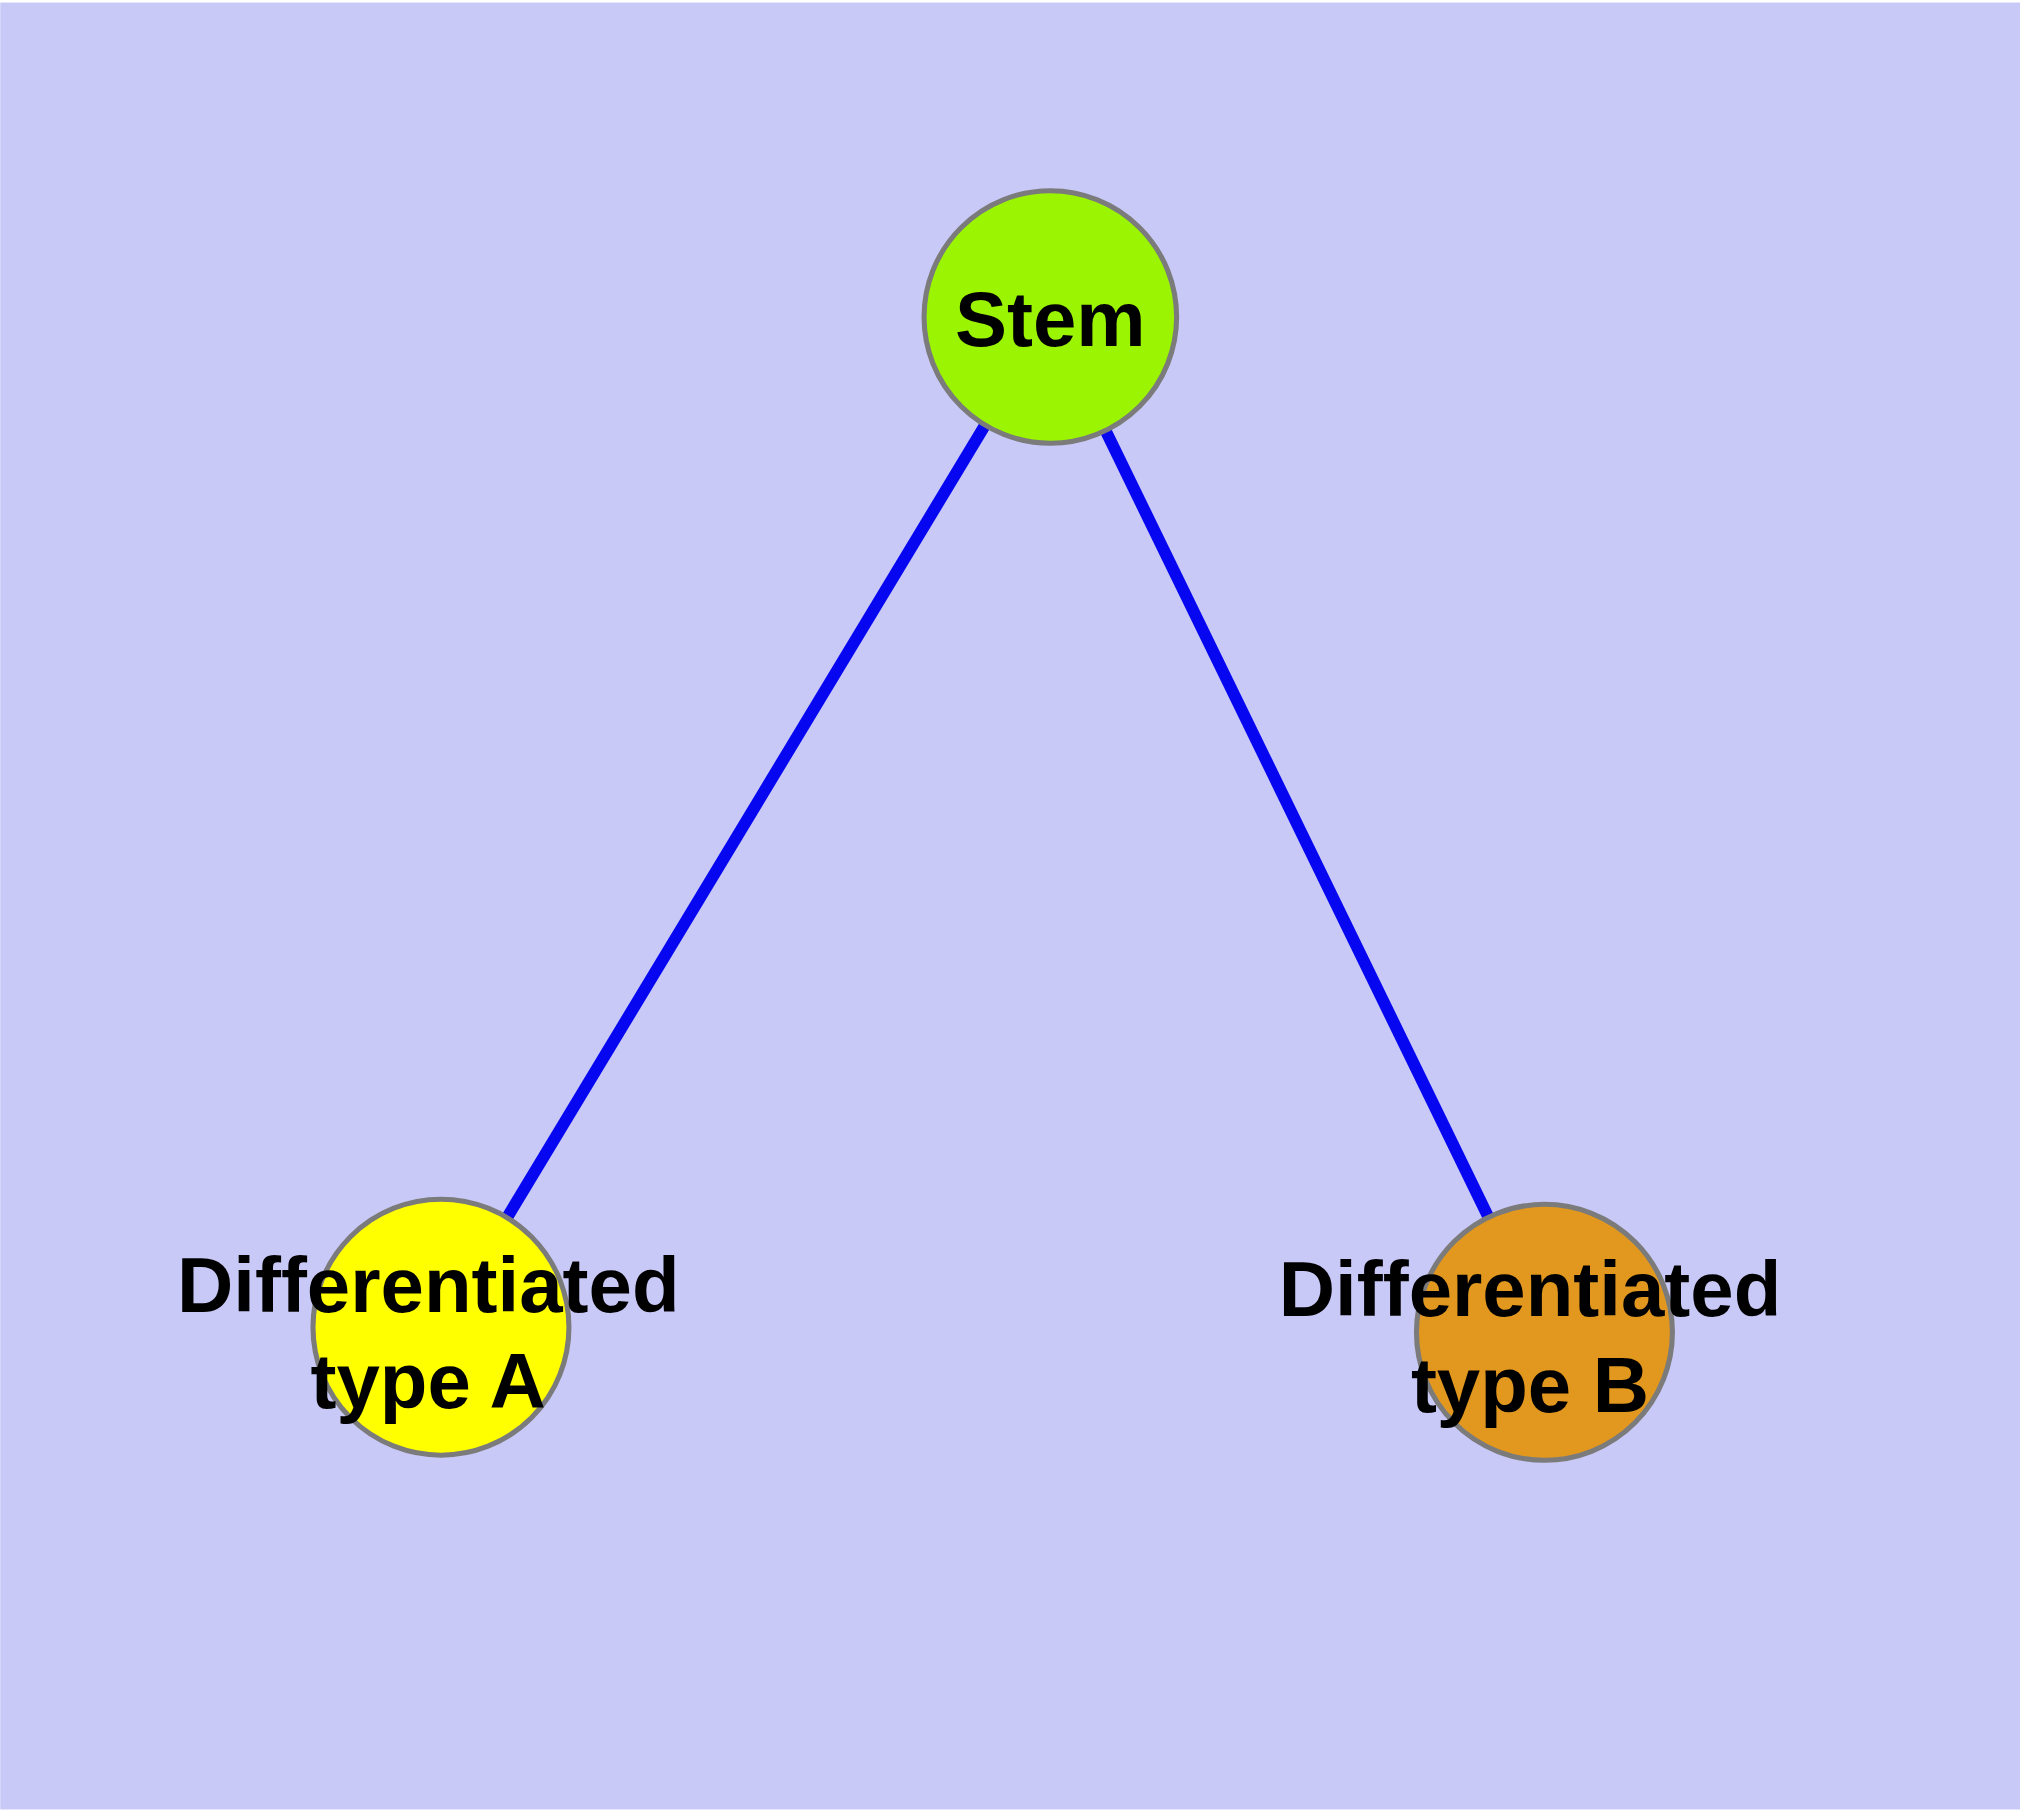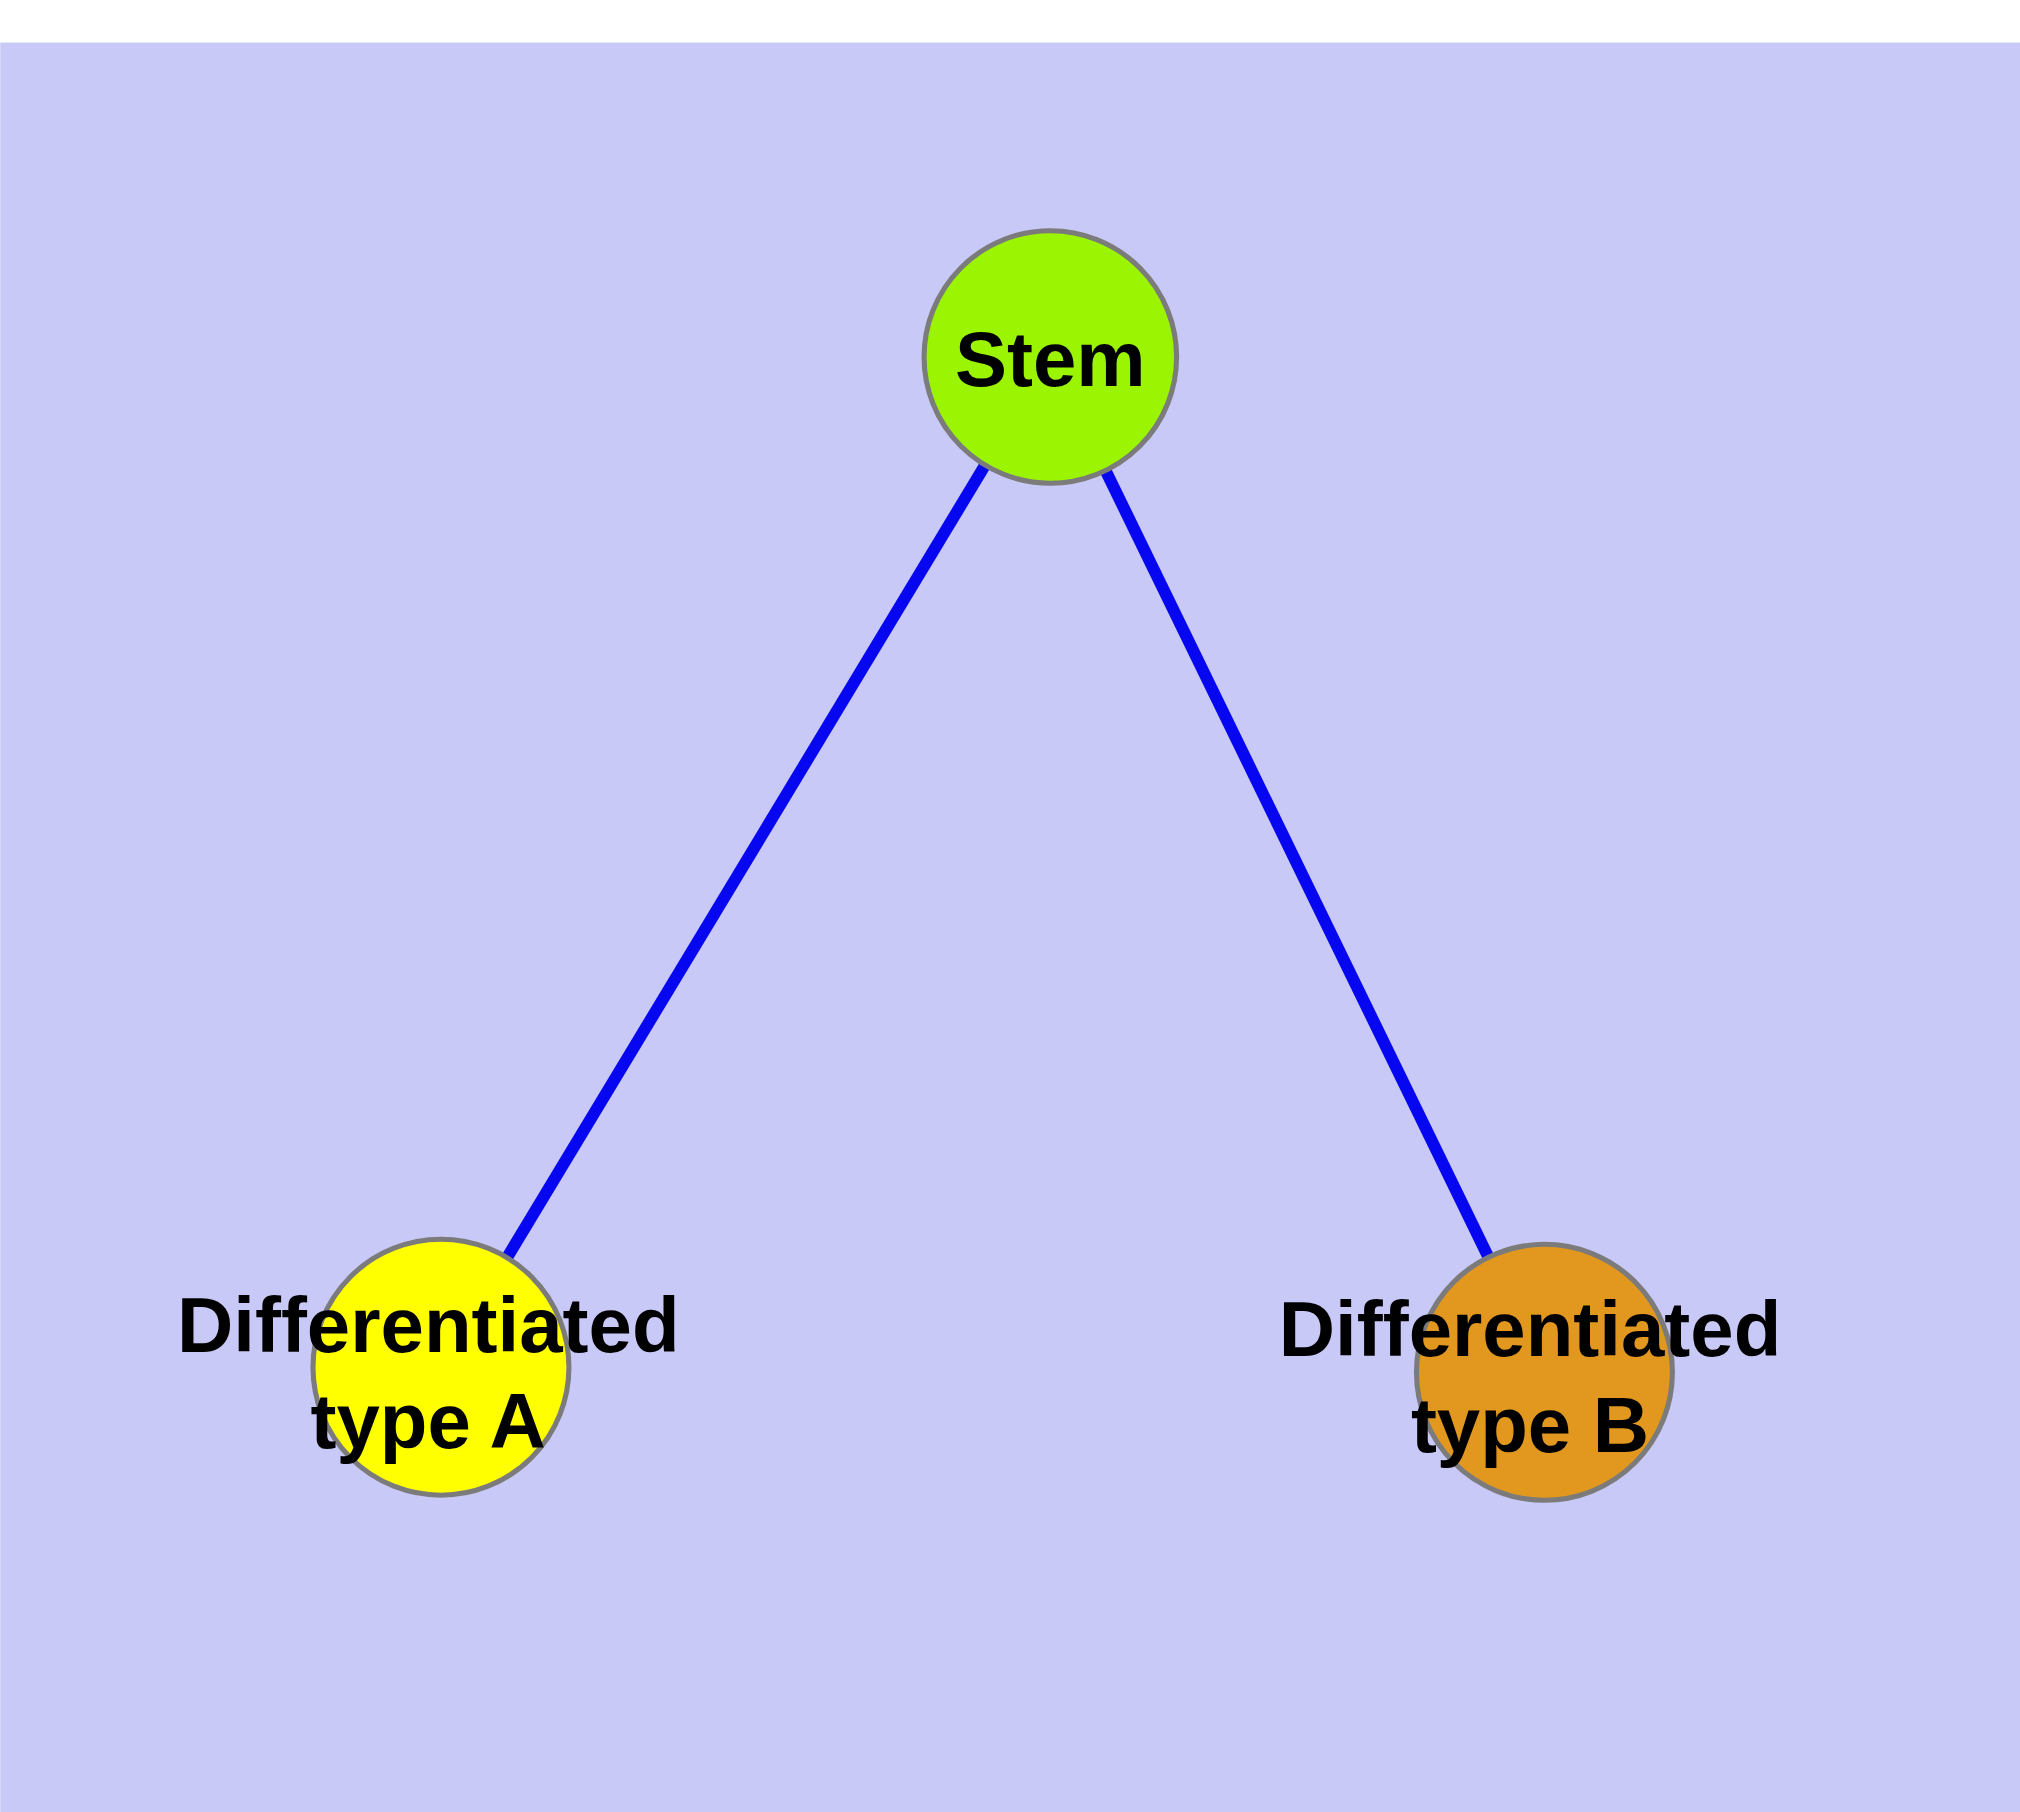--- a/index.html
+++ b/index.html
@@ -7,21 +7,20 @@
     padding: 0;
     background: #ffffff;
     width: 2021px;
     height: 1812px;
     overflow: hidden;
   }
   .stage {
     position: relative;
     width: 2021px;
     height: 1592px;
-    margin-top: 40px;
   }
   svg.graph {
     display: block;
     width: 2021px;
     height: 1812px;
   }
   text.node-label {
     font-family: "Liberation Sans", "DejaVu Sans", sans-serif;
     font-weight: bold;
     font-size: 92px;

